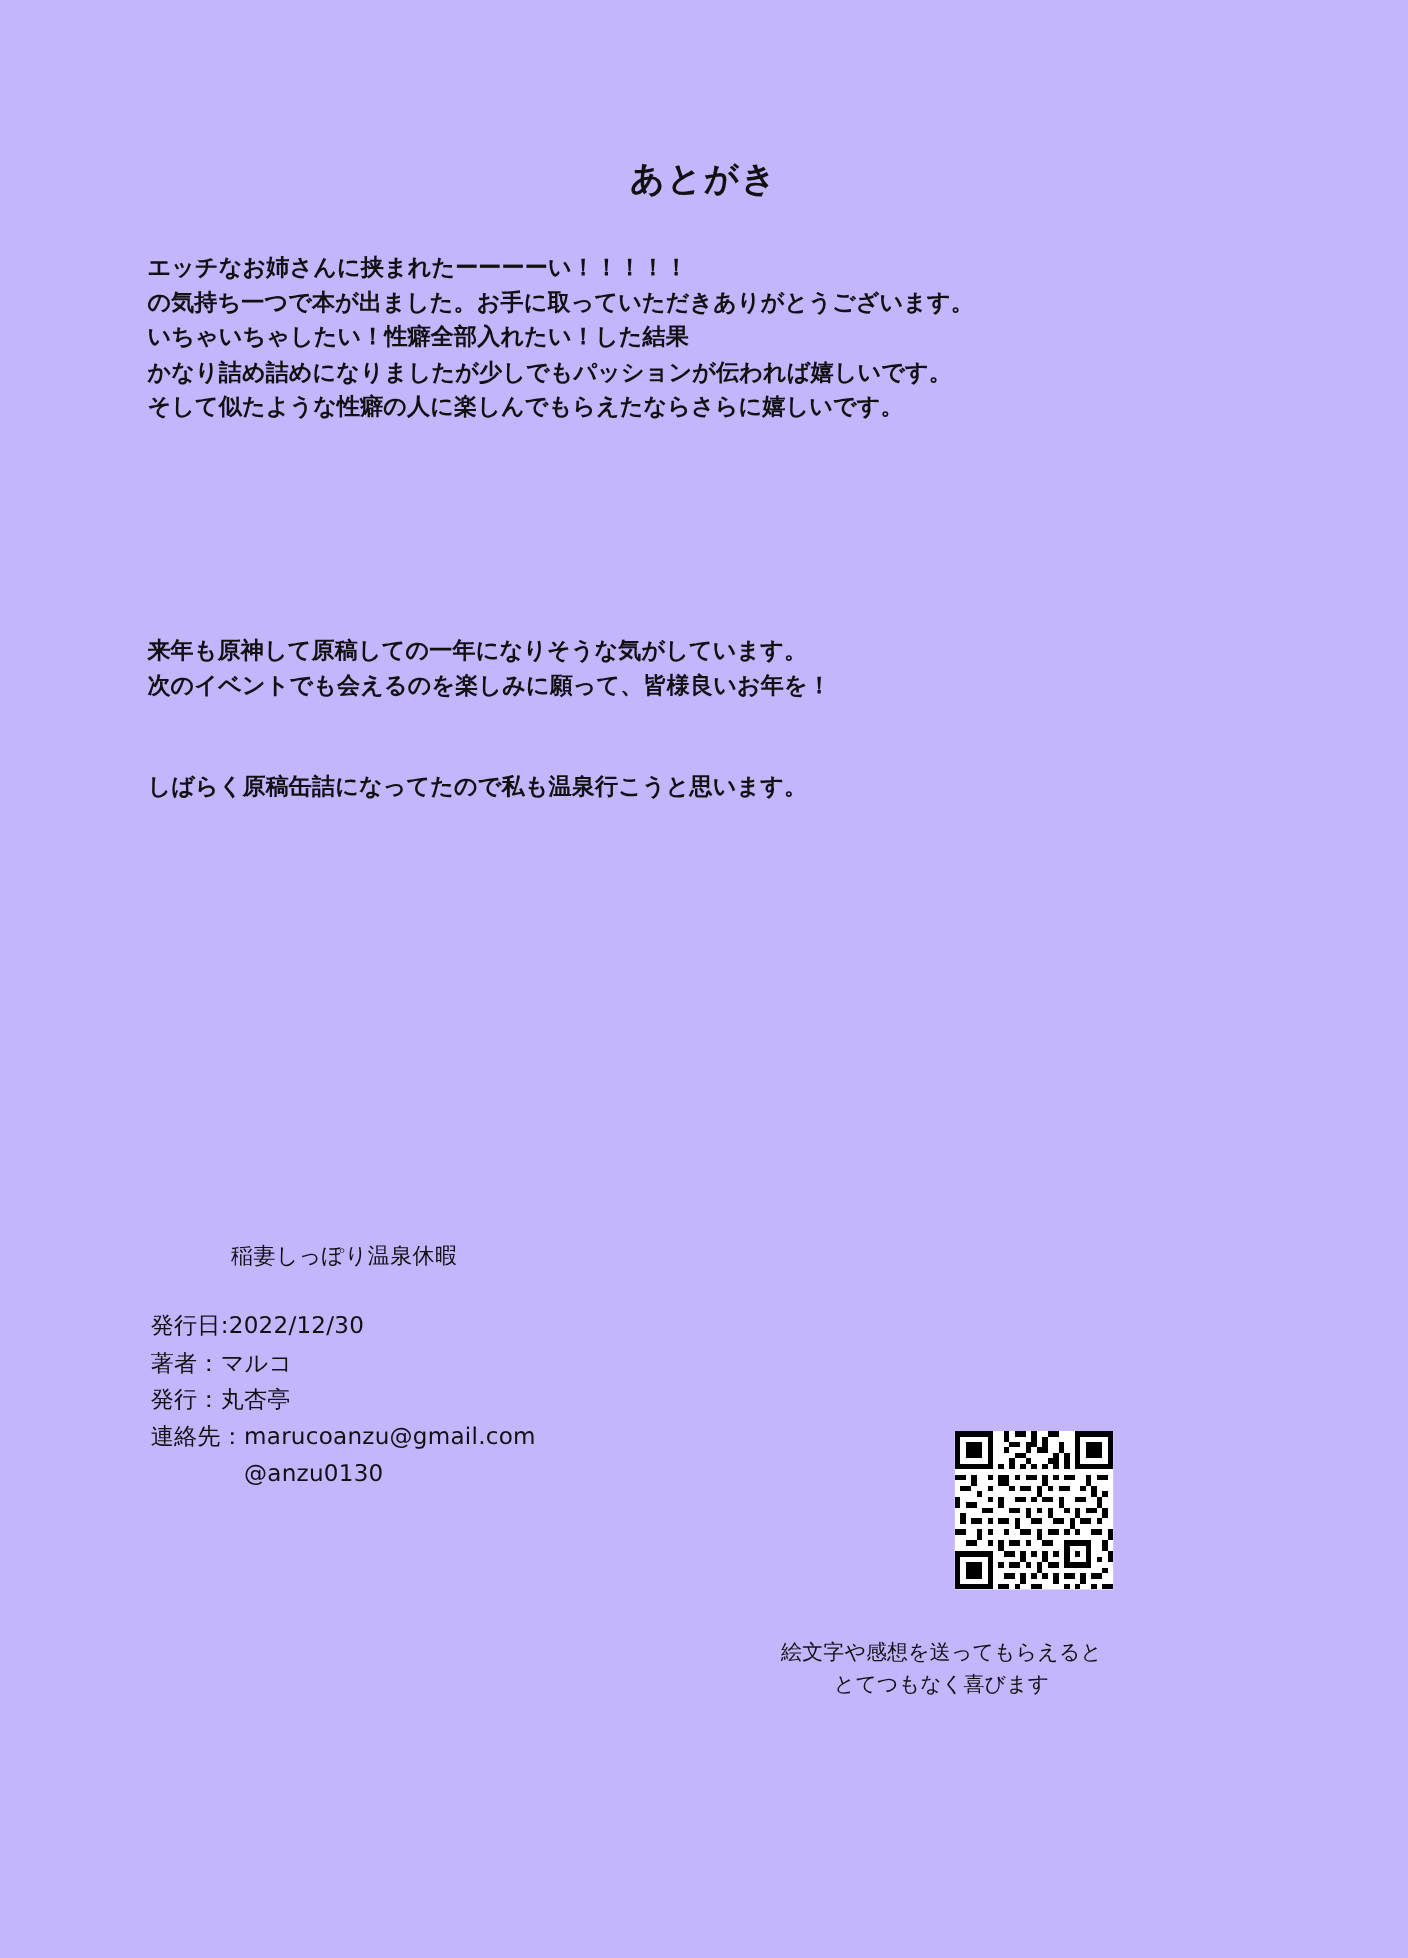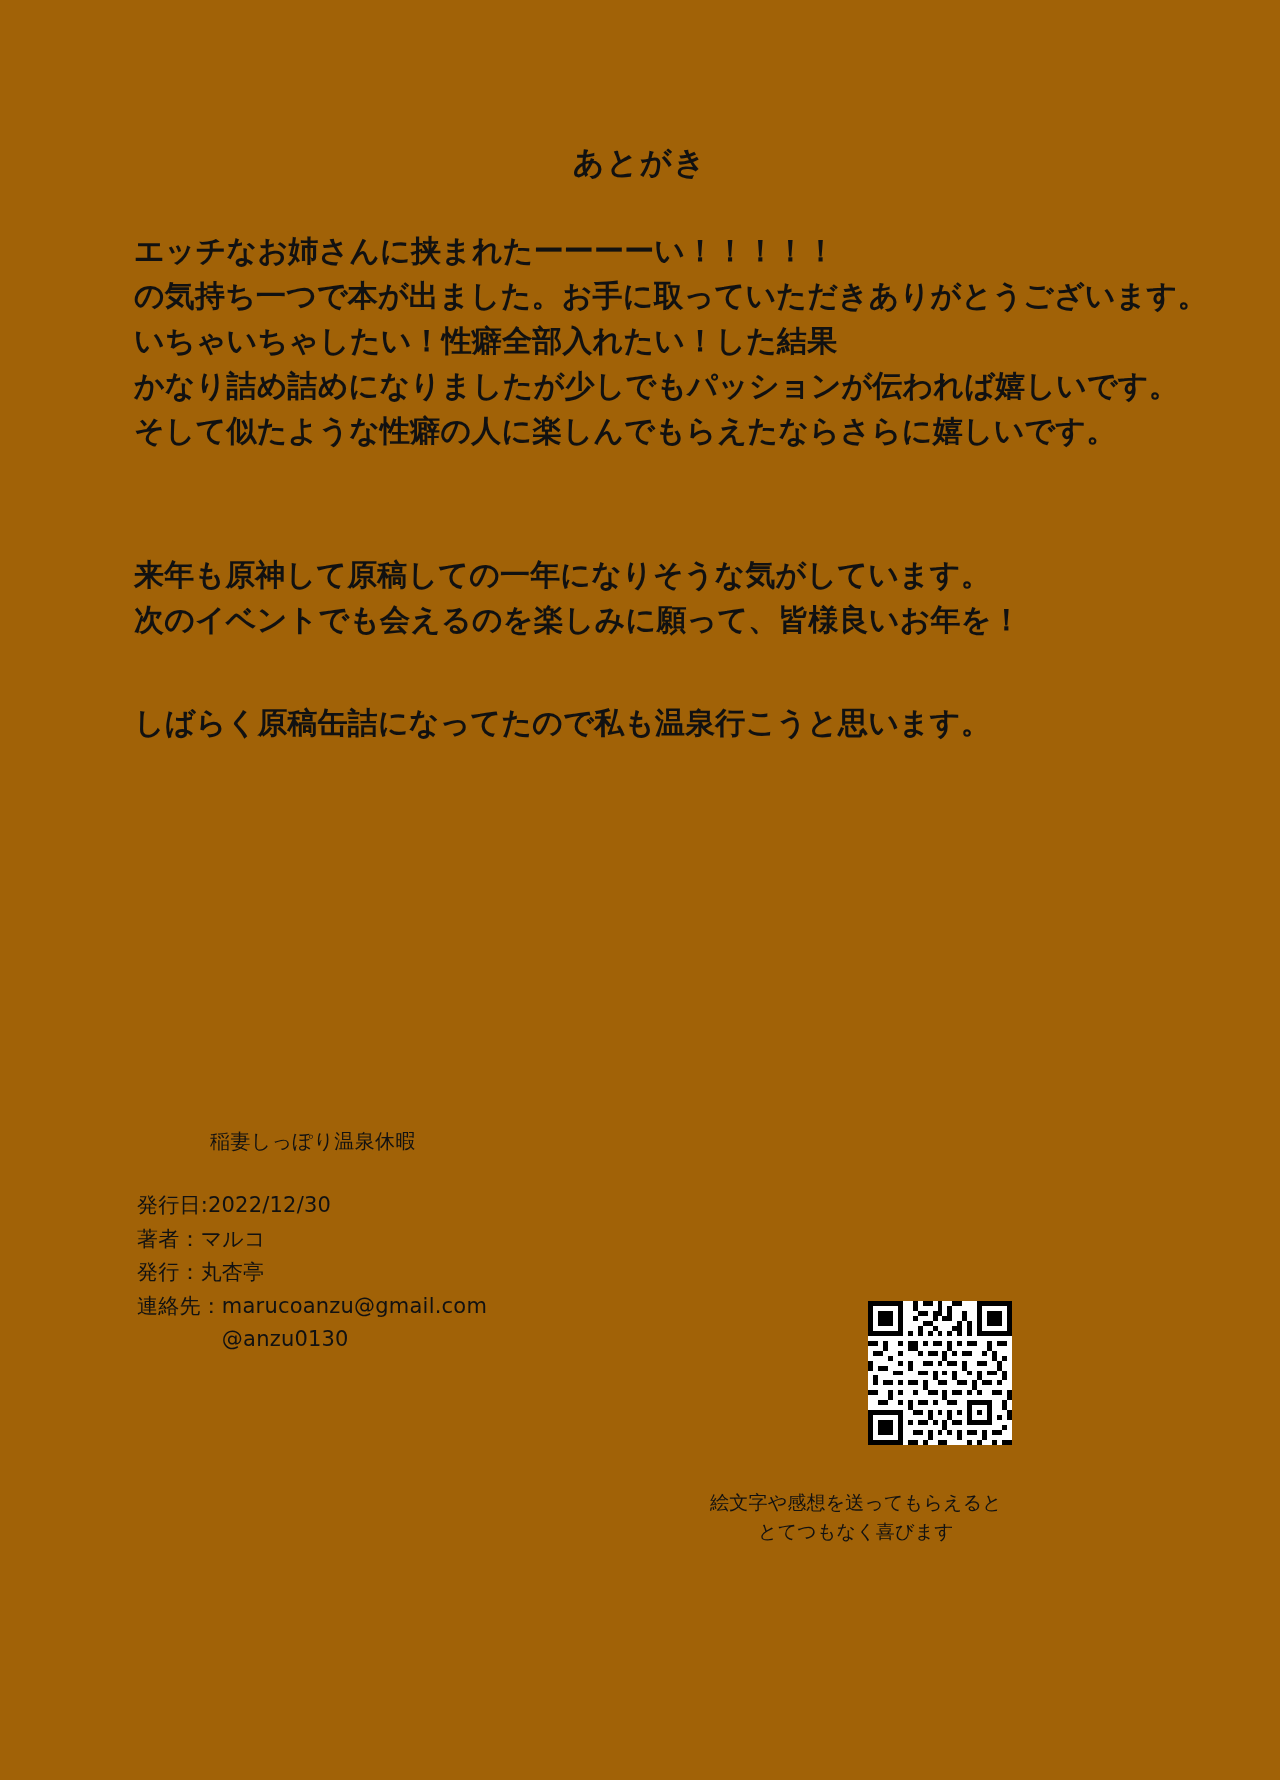--- a/index.html
+++ b/index.html
@@ -11,50 +11,50 @@
     width: 1280px;
     height: 1780px;
     position: relative;
     font-family: "DejaVu Sans", "Liberation Sans", sans-serif;
     color: #000000;
     overflow: hidden;
   }
   .page {
     position: absolute;
     inset: 0;
-    background: #a16207;
+    background: #c4b5fd;
   }
 
   
   .afterword-title {
     position: absolute;
     top: 142px;
     left: 0;
     width: 1280px;
     text-align: center;
     font-size: 31px;
     font-weight: 700;
     letter-spacing: 0.06em;
     color: #111111;
   }
 
   
   .body-block {
     position: absolute;
     left: 134px;
-    font-size: 30px;
+    font-size: 21px;
     font-weight: 700;
     line-height: 1.50;
     letter-spacing: 0.005em;
     color: #111111;
     white-space: pre-wrap;
   }
   #para1 { top: 228px; }
   #para2 { top: 396px; }
-  #para3 { top: 552px; }
+  #para3 { top: 576px; }
   #para4 { top: 700px; text-align: right; }
 
   
   .colophon-title {
     position: absolute;
     left: 210px;
     top: 1128px;
     font-size: 20px;
     font-weight: 500;
     letter-spacing: 0.02em;

